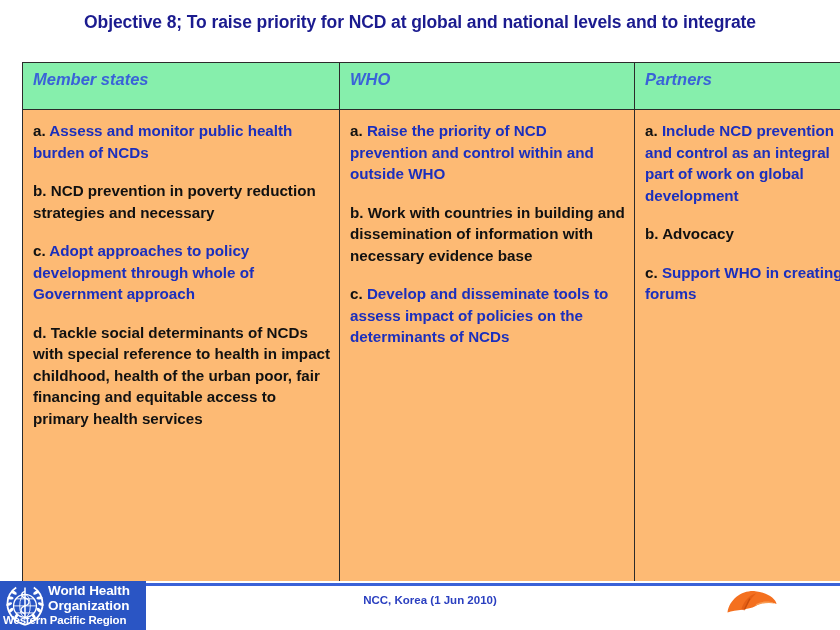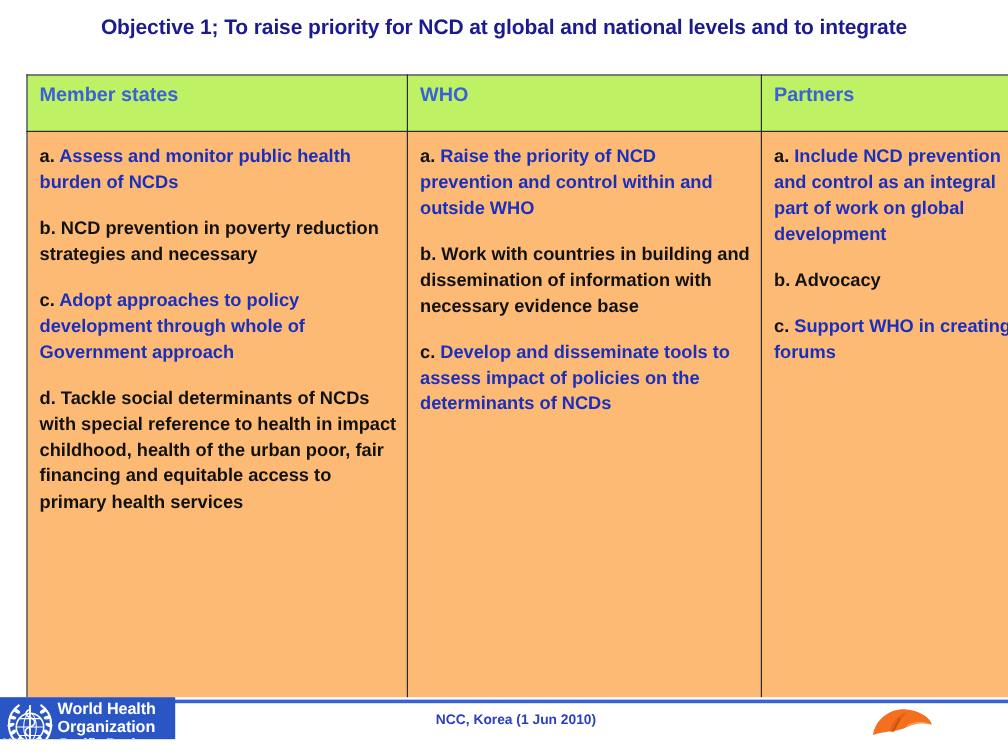--- a/index.html
+++ b/index.html
@@ -46,24 +46,25 @@
   #content-table th {
     border: 1.6px solid #2b2b2b;
     vertical-align: top;
     padding: 0;
   }
   .col-ms  { width: 306px; }
   .col-who { width: 284px; }
   .col-pt  { width: 206px; }
 
   .header-cell {
-    background: #bef264;
+    background: #86efac;
     height: 36px;
     padding: 6px 0 4px 10px !important;
     text-align: left;
+    font-style: italic;
   }
   .header-cell .hdr-text {
     color: #3a62d8;
     font-size: 16.5px;
     font-weight: bold;
     line-height: 20px;
   }
 
   .body-cell {
     background: #fdba74;
@@ -99,21 +100,21 @@
     width: 840px;
     height: 3px;
     background: #3a62d8;
   }
 
   #who-logo-block {
     position: absolute;
     left: 0;
     top: 581px;
     width: 146px;
-    height: 35px;
+    height: 49px;
     background: #2a55c4;
     overflow: hidden;
   }
   #who-emblem {
     position: absolute;
     left: 3px;
     top: 2px;
     width: 44px;
     height: 44px;
   }
@@ -172,21 +173,21 @@
     font-weight: bold;
     letter-spacing: -0.1px;
     white-space: nowrap;
     margin-top: 33px;
   }
 </style>
 </head>
 <body>
 
 <div id="slide-title">
-  <span class="title-line">Objective 1; To raise priority for NCD at global and national levels and to integrate</span>
+  <span class="title-line">Objective 8; To raise priority for NCD at global and national levels and to integrate</span>
 </div>
 
 <table id="content-table">
   <thead>
     <tr>
       <th class="header-cell col-ms">
         <span class="hdr-text">Member states</span>
       </th>
       <th class="header-cell col-who">
         <span class="hdr-text">WHO</span>

